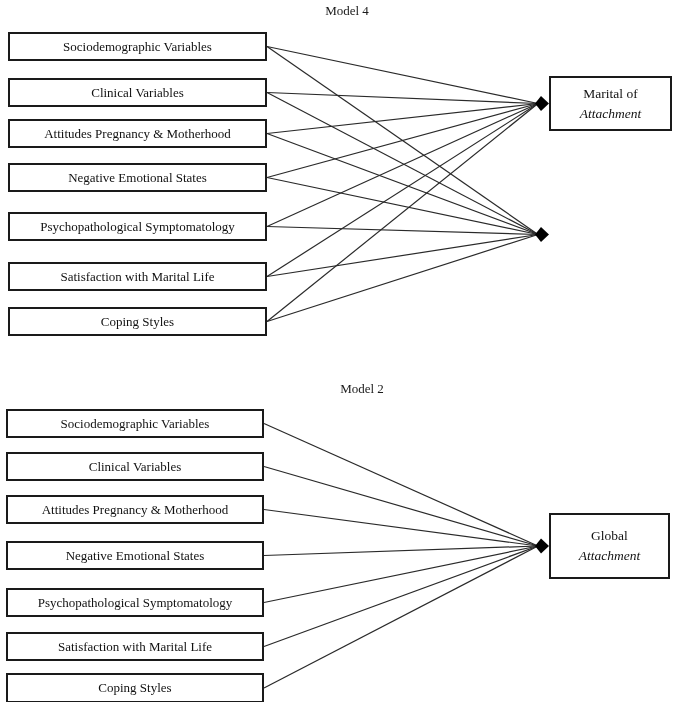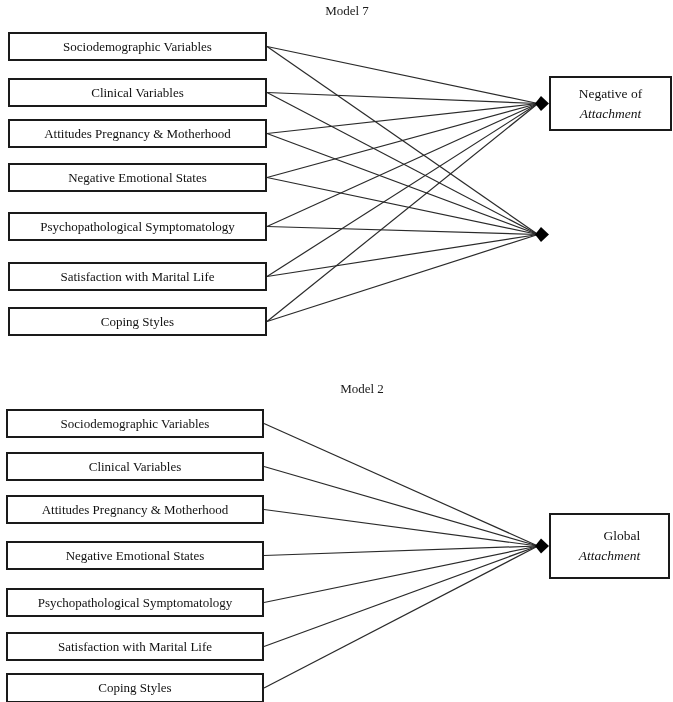--- a/index.html
+++ b/index.html
@@ -81,21 +81,21 @@
       <line x1="264.0" y1="509.5" x2="538.0" y2="546.0" stroke="#2a2a2a" stroke-width="1.2"></line>
       <line x1="264.0" y1="555.5" x2="538.0" y2="546.0" stroke="#2a2a2a" stroke-width="1.2"></line>
       <line x1="264.0" y1="602.5" x2="538.0" y2="546.0" stroke="#2a2a2a" stroke-width="1.2"></line>
       <line x1="264.0" y1="646.5" x2="538.0" y2="546.0" stroke="#2a2a2a" stroke-width="1.2"></line>
       <line x1="264.0" y1="688.0" x2="538.0" y2="546.0" stroke="#2a2a2a" stroke-width="1.2"></line>
       <polygon points="549,546 541,538.5 535,546 541,553.5" fill="#000000"></polygon>
     </svg>
 
   <div class="model-layer">
 
-    <div class="model-title" style="left:297px; top:3px; width:100px;">Model 7</div>
+    <div class="model-title" style="left:297px; top:3px; width:100px;">Model 4</div>
 
     <div class="node predictor" style="left:8px; top:32px; width:259px; height:29px;">
       <span>Sociodemographic Variables</span>
     </div>
     <div class="node predictor" style="left:8px; top:78px; width:259px; height:29px;">
       <span>Clinical Variables</span>
     </div>
     <div class="node predictor" style="left:8px; top:119px; width:259px; height:29px;">
       <span>Attitudes Pregnancy &amp; Motherhood</span>
     </div>
@@ -107,21 +107,21 @@
     </div>
     <div class="node predictor" style="left:8px; top:262px; width:259px; height:29px;">
       <span>Satisfaction with Marital Life</span>
     </div>
     <div class="node predictor" style="left:8px; top:307px; width:259px; height:29px;">
       <span>Coping Styles</span>
     </div>
 
     <div class="node outcome" style="left:549px; top:76px; width:123px; height:55px;">
       <span>
-        <span class="l1">Negative of</span>
+        <span class="l1">Marital of</span>
         <span class="l2">Attachment</span>
       </span>
     </div>
   </div>
 
   <div class="model-layer">
 
     <div class="model-title" style="left:312px; top:381px; width:100px;text-align:center;">Model 2</div>
 
     <div class="node predictor" style="left:6px; top:409px; width:258px; height:29px;">
@@ -139,21 +139,21 @@
     <div class="node predictor" style="left:6px; top:588px; width:258px; height:29px;">
       <span>Psychopathological Symptomatology</span>
     </div>
     <div class="node predictor" style="left:6px; top:632px; width:258px; height:29px;">
       <span>Satisfaction with Marital Life</span>
     </div>
     <div class="node predictor" style="left:6px; top:673px; width:258px; height:30px;">
       <span>Coping Styles</span>
     </div>
 
-    <div class="node outcome" style="left:549px; top:513px; width:121px; height:66px;text-align:right;">
+    <div class="node outcome" style="left:549px; top:513px; width:121px; height:66px;">
       <span>
         <span class="l1">Global</span>
         <span class="l2">Attachment</span>
       </span>
     </div>
   </div>
 
 </div>
 
 </body></html>

